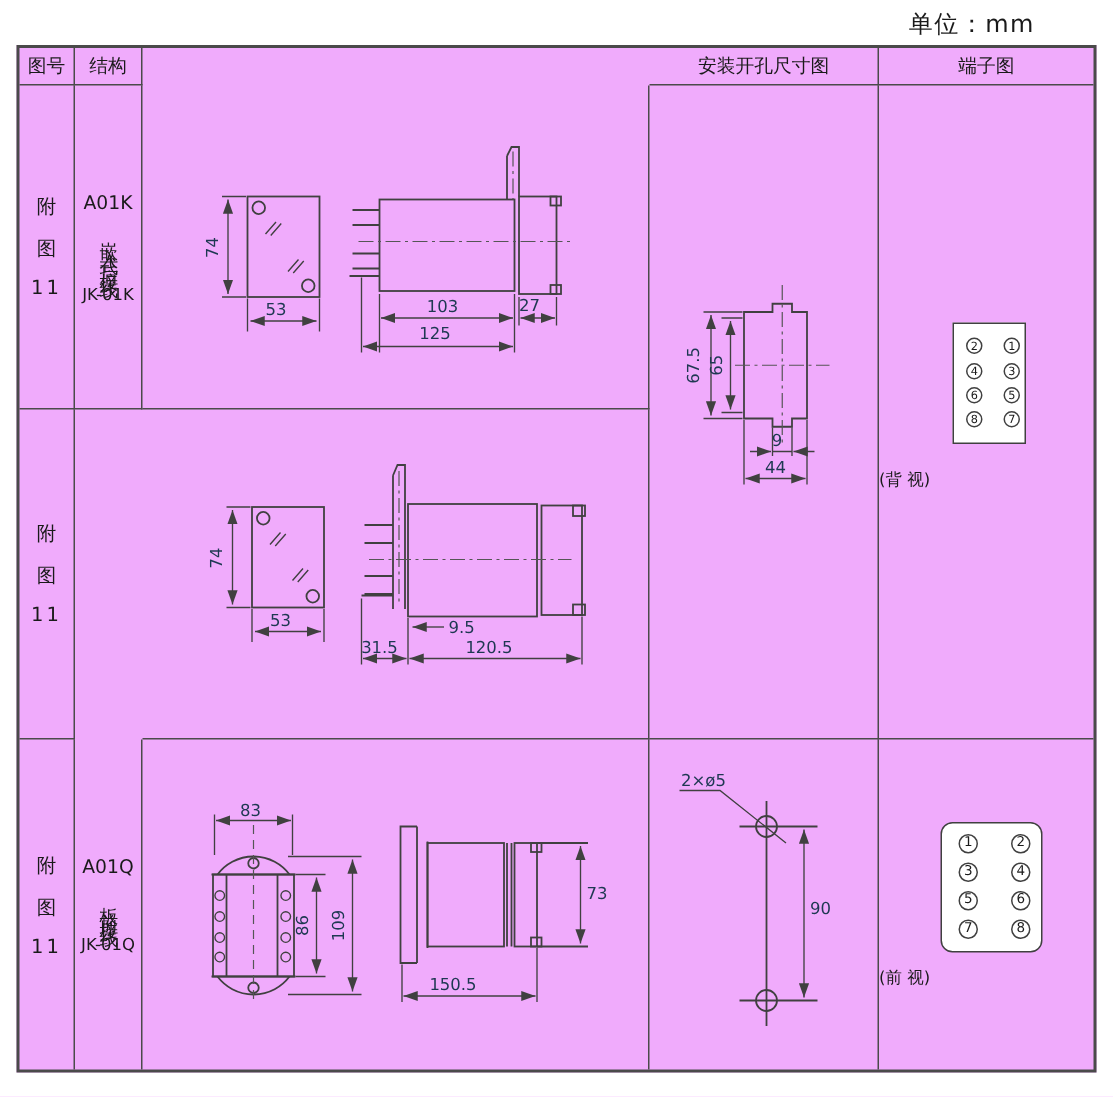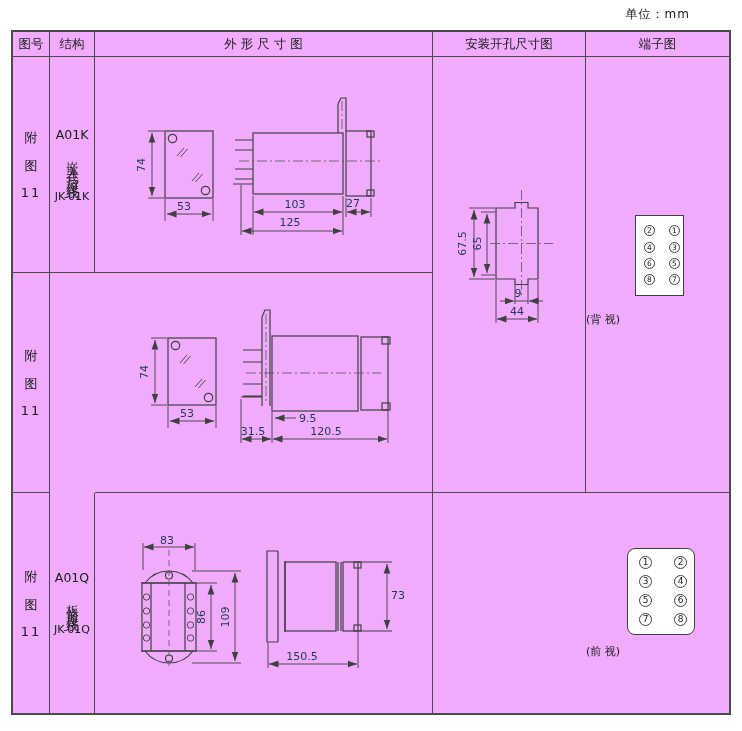--- a/index.html
+++ b/index.html
@@ -1,17 +1,17 @@
 <!DOCTYPE html>
 <html><head>
 <meta charset="utf-8">
 <style>
   html,body{margin:0;padding:0;background:#fff}
   body{width:742px;height:731px;position:relative;font-family:"DejaVu Sans","Liberation Sans",sans-serif;color:#1a1a1a;overflow:hidden}
-  .unit{position:absolute;top:6px;right:52px;font-size:12px;letter-spacing:1px}
+  .unit{position:absolute;top:6px;right:52px;font-size:16px;letter-spacing:1px}
   .tbl{position:absolute;left:11px;top:30px;width:720px;height:685px;border:2px solid #4a4a4a;box-sizing:border-box;
        display:grid;grid-template-columns:37px 45px 338px 153px 1fr;grid-template-rows:25px 216px 220px 1fr;background:#f0abfc}
   .c{border-right:1px solid #4a4a4a;border-bottom:1px solid #4a4a4a;position:relative;overflow:hidden;box-sizing:border-box}
   .noR{border-right:none!important}
   .noB{border-bottom:none!important}
   .h{display:flex;align-items:center;justify-content:center;font-size:12.5px;white-space:pre}
   .fig{display:flex;flex-direction:column;align-items:center;justify-content:center;gap:10px;font-size:13px}
   .fig .num{letter-spacing:2px}
   .struct{display:flex;flex-direction:column;align-items:center;justify-content:center;gap:9px;font-size:12.5px}
   .vtext{writing-mode:vertical-rl;text-orientation:upright;letter-spacing:5px;font-size:12.5px}
@@ -40,21 +40,20 @@
     </marker>
   </defs>
 </svg>
 
 <div class="unit">单位：mm</div>
 
 <div class="tbl">
 
   <div class="c h" style="grid-area:1/1">图号</div>
   <div class="c h" style="grid-area:1/2">结构</div>
-  <div class="c h" style="grid-area:1/3">外 形 尺 寸 图</div>
   <div class="c h noR" style="grid-area:1/5">端子图</div>
   <div class="c h" style="grid-area:1/4">安装开孔尺寸图</div>
 
   <div class="c fig" style="grid-area:2/1">
     <span>附</span>
     <span>图</span>
     <span class="num">11</span>
   </div>
   <div class="c struct" style="grid-area:2/2">
     <span>A01K</span>
@@ -216,20 +215,33 @@
         <rect x="259" y="132" width="7" height="6" class="ln"></rect>
         <path class="ln" d="M263,69 H297 M263,138 H297"></path>
         <line class="dl" x1="292" y1="71" x2="292" y2="136" marker-start="url(#ar)" marker-end="url(#ar)"></line>
         <text class="dim" x="296" y="106">73</text>
         <path class="dl" d="M173,150 V175 M263,139 V175"></path>
         <line class="dl" x1="174" y1="171" x2="262" y2="171" marker-start="url(#ar)" marker-end="url(#ar)"></line>
         <text class="dim" text-anchor="middle" x="207" y="167">150.5</text>
       </g>
     </svg>
   </div>
+  <div class="c noB" style="grid-area:4/4">
+    <svg width="152" height="219" viewBox="0 0 152 219">
+      <line class="ln" x1="78" y1="41" x2="78" y2="191"></line>
+      <line class="ln" x1="60" y1="58" x2="112" y2="58"></line>
+      <line class="ln" x1="60" y1="174" x2="112" y2="174"></line>
+      <circle cx="78" cy="58" r="7" class="ln"></circle>
+      <circle cx="78" cy="174" r="7" class="ln"></circle>
+      <text class="dim" x="21" y="31">2×ø5</text>
+      <path class="dl" d="M20,34 H47 L91,69"></path>
+      <line class="dl" x1="103" y1="60" x2="103" y2="172" marker-start="url(#ar)" marker-end="url(#ar)"></line>
+      <text class="dim" x="107" y="116">90</text>
+    </svg>
+  </div>
   <div class="c noB noR" style="grid-area:4/5">
     <div class="tcell rdp">
       <div class="tbox rd" style="left:41px;top:55px;width:68px;height:87px">
         <span class="tpin" style="left:11px;top:7px">1</span>
         <span class="tpin" style="left:46px;top:7px">2</span>
         <span class="tpin" style="left:11px;top:26px">3</span>
         <span class="tpin" style="left:46px;top:26px">4</span>
         <span class="tpin" style="left:11px;top:45px">5</span>
         <span class="tpin" style="left:46px;top:45px">6</span>
         <span class="tpin" style="left:11px;top:64px">7</span>

